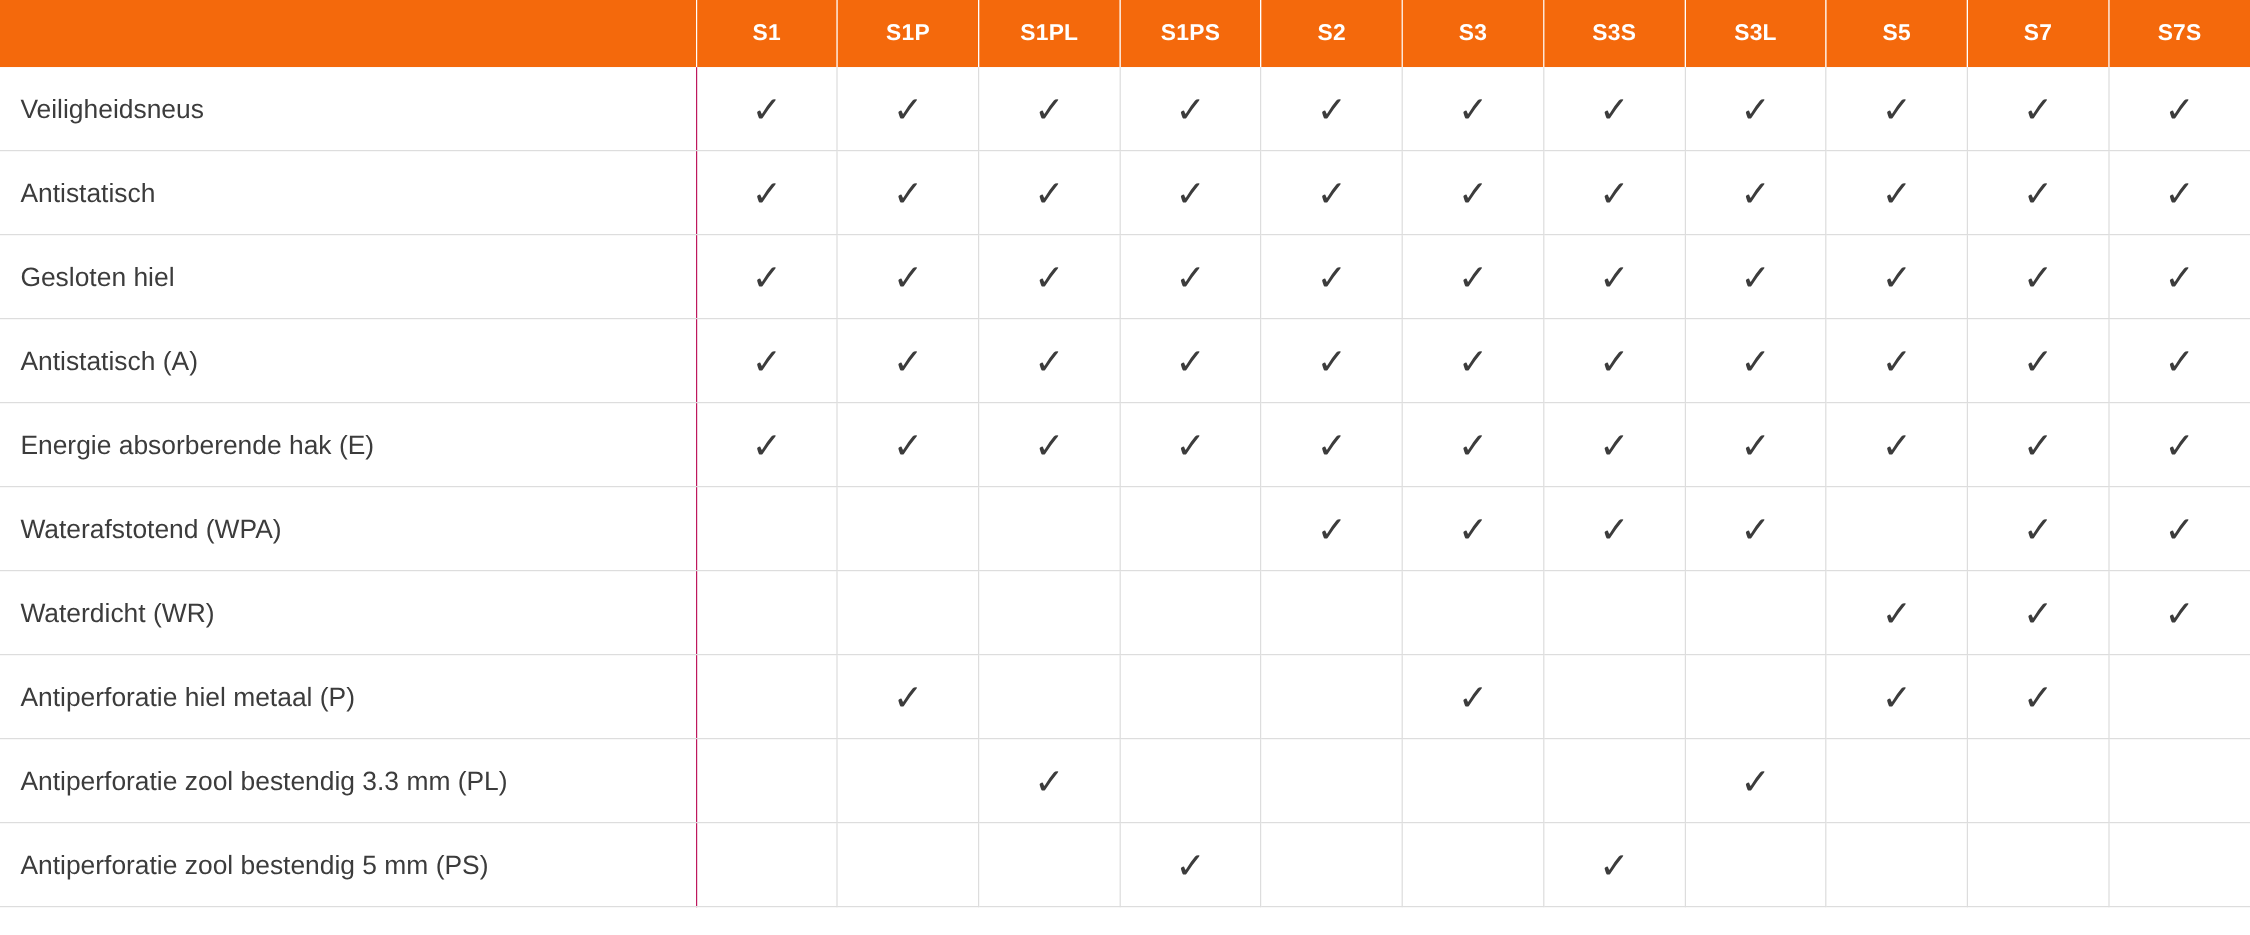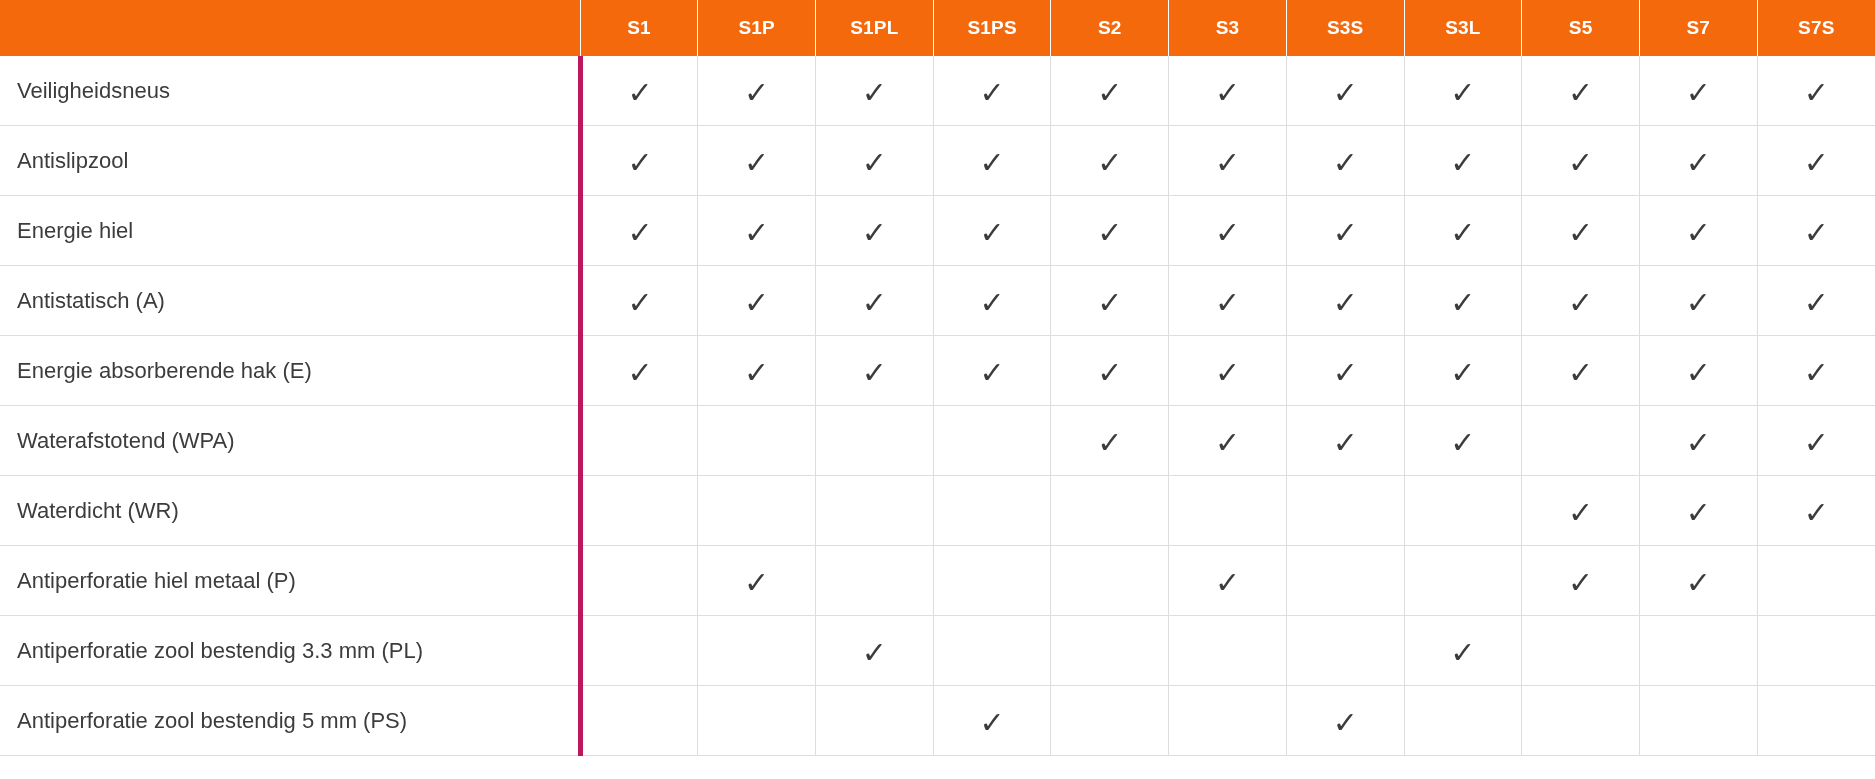--- a/index.html
+++ b/index.html
@@ -55,21 +55,21 @@
     background: #ffffff;
   }
   tbody tr:first-child td {
     border-top: none;
   }
   tbody td.row-label {
     font-size: 22px;
     color: #3c3c3c;
     padding-left: 17px;
     text-align: left;
-    border-right: 5px solid #be185d;
+    border-right: 1px solid #be185d;
     white-space: nowrap;
   }
   tbody td.cell {
     text-align: center;
   }
   tbody td.cell:last-child {
     border-right: none;
   }
   .check {
     display: inline-block;
@@ -130,35 +130,35 @@
           <td class="cell"><span class="check">✓</span></td>
           <td class="cell"><span class="check">✓</span></td>
           <td class="cell"><span class="check">✓</span></td>
           <td class="cell"><span class="check">✓</span></td>
           <td class="cell"><span class="check">✓</span></td>
           <td class="cell"><span class="check">✓</span></td>
           <td class="cell"><span class="check">✓</span></td>
           <td class="cell"><span class="check">✓</span></td>
         </tr>
         <tr>
-          <td class="row-label">Antislipzool</td>
-          <td class="cell"><span class="check">✓</span></td>
-          <td class="cell"><span class="check">✓</span></td>
-          <td class="cell"><span class="check">✓</span></td>
-          <td class="cell"><span class="check">✓</span></td>
-          <td class="cell"><span class="check">✓</span></td>
-          <td class="cell"><span class="check">✓</span></td>
-          <td class="cell"><span class="check">✓</span></td>
-          <td class="cell"><span class="check">✓</span></td>
-          <td class="cell"><span class="check">✓</span></td>
-          <td class="cell"><span class="check">✓</span></td>
-          <td class="cell"><span class="check">✓</span></td>
-        </tr>
-        <tr>
-          <td class="row-label">Energie hiel</td>
+          <td class="row-label">Antistatisch</td>
+          <td class="cell"><span class="check">✓</span></td>
+          <td class="cell"><span class="check">✓</span></td>
+          <td class="cell"><span class="check">✓</span></td>
+          <td class="cell"><span class="check">✓</span></td>
+          <td class="cell"><span class="check">✓</span></td>
+          <td class="cell"><span class="check">✓</span></td>
+          <td class="cell"><span class="check">✓</span></td>
+          <td class="cell"><span class="check">✓</span></td>
+          <td class="cell"><span class="check">✓</span></td>
+          <td class="cell"><span class="check">✓</span></td>
+          <td class="cell"><span class="check">✓</span></td>
+        </tr>
+        <tr>
+          <td class="row-label">Gesloten hiel</td>
           <td class="cell"><span class="check">✓</span></td>
           <td class="cell"><span class="check">✓</span></td>
           <td class="cell"><span class="check">✓</span></td>
           <td class="cell"><span class="check">✓</span></td>
           <td class="cell"><span class="check">✓</span></td>
           <td class="cell"><span class="check">✓</span></td>
           <td class="cell"><span class="check">✓</span></td>
           <td class="cell"><span class="check">✓</span></td>
           <td class="cell"><span class="check">✓</span></td>
           <td class="cell"><span class="check">✓</span></td>

